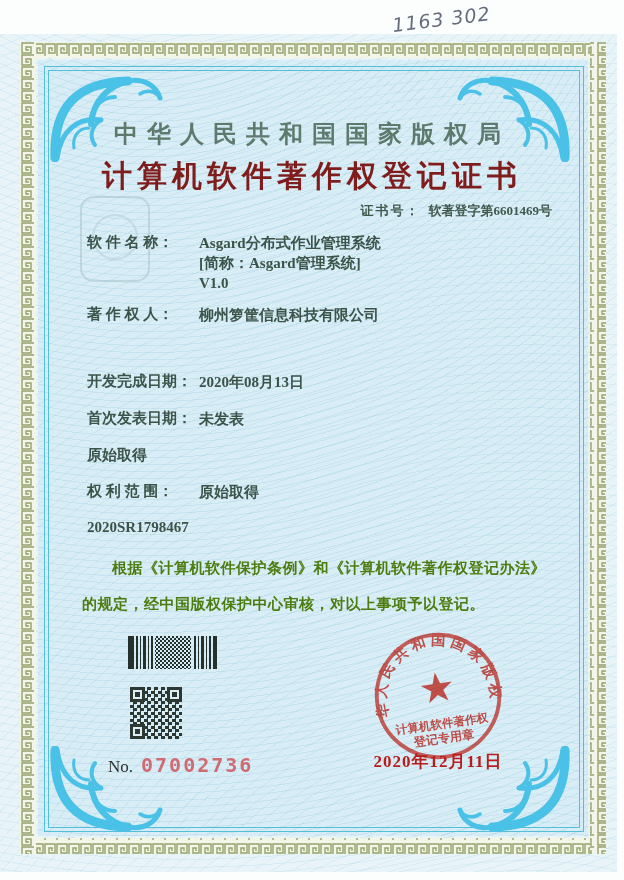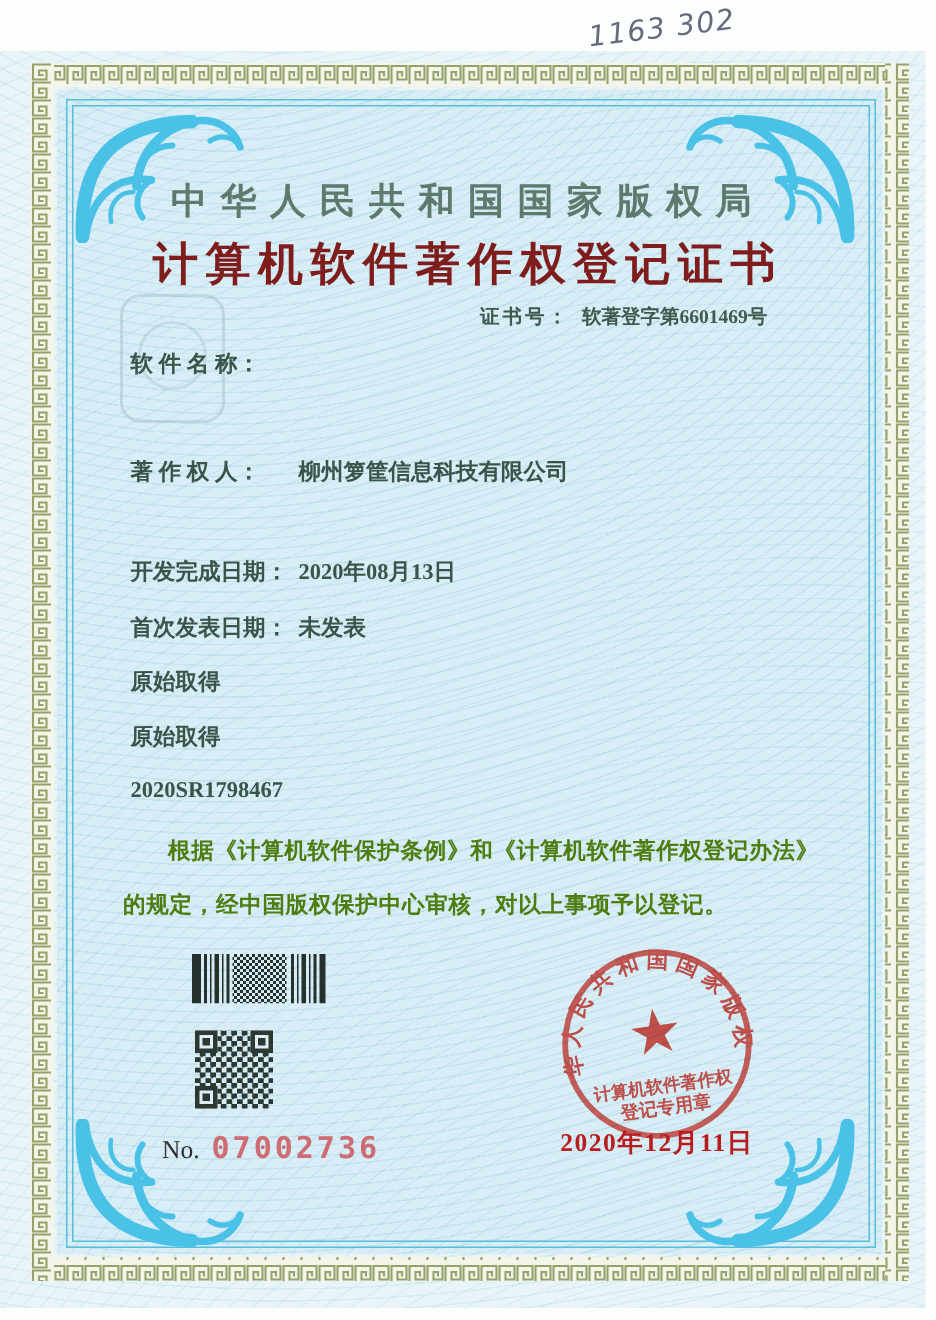--- a/index.html
+++ b/index.html
@@ -47,21 +47,21 @@
   
   .authority{
     position:absolute;left:0;top:118px;width:624px;text-align:center;
     font-size:24px;font-weight:600;letter-spacing:9px;color:#5d7a6d;
   }
   .cert-title{
     position:absolute;left:0;top:156px;width:624px;text-align:center;
     font-size:30px;font-weight:bold;letter-spacing:5px;color:#7f1d1d;
   }
   .certno{
-    position:absolute;left:320px;top:202px;width:232px;text-align:left;
+    position:absolute;left:320px;top:202px;width:232px;text-align:right;
     font-size:13px;color:#41584d;font-weight:600;
   }
   .certno .lbl{letter-spacing:2px;margin-right:8px;}
   
   .emboss{
     position:absolute;left:80px;top:196px;width:66px;height:82px;
     border:2px solid rgba(150,175,185,.35);border-radius:14px;
   }
   .emboss::before{
     content:"";position:absolute;left:10px;top:16px;width:42px;height:42px;
@@ -183,20 +183,25 @@
 <div class="authority">中华人民共和国国家版权局</div>
 <div class="cert-title">计算机软件著作权登记证书</div>
 <div class="certno">
   <span class="lbl">证书号：</span><span>软著登字第6601469号</span>
 </div>
 
 <div class="emboss"></div>
 
 <div class="row" style="top:233px">
   <span class="flabel">软 件 名 称：</span>
+  <span class="fval">
+    <span class="vline">Asgard分布式作业管理系统</span>
+    <span class="vline">[简称：Asgard管理系统]</span>
+    <span class="vline">V1.0</span>
+  </span>
 </div>
 <div class="row" style="top:305px">
   <span class="flabel">著 作 权 人：</span>
   <span class="fval">
     <span class="vline">柳州箩筐信息科技有限公司</span>
   </span>
 </div>
 <div class="row" style="top:372px">
   <span class="flabel">开发完成日期：</span>
   <span class="fval">
@@ -208,20 +213,21 @@
   <span class="fval">
     <span class="vline">未发表</span>
   </span>
 </div>
 <div class="row" style="top:445px">
   <span class="fval">
     <span class="vline">原始取得</span>
   </span>
 </div>
 <div class="row" style="top:482px">
+  <span class="flabel">权 利 范 围：</span>
   <span class="fval">
     <span class="vline">原始取得</span>
   </span>
 </div>
 <div class="row" style="top:517px">
   <span class="fval">
     <span class="vline">2020SR1798467</span>
   </span>
 </div>
 

